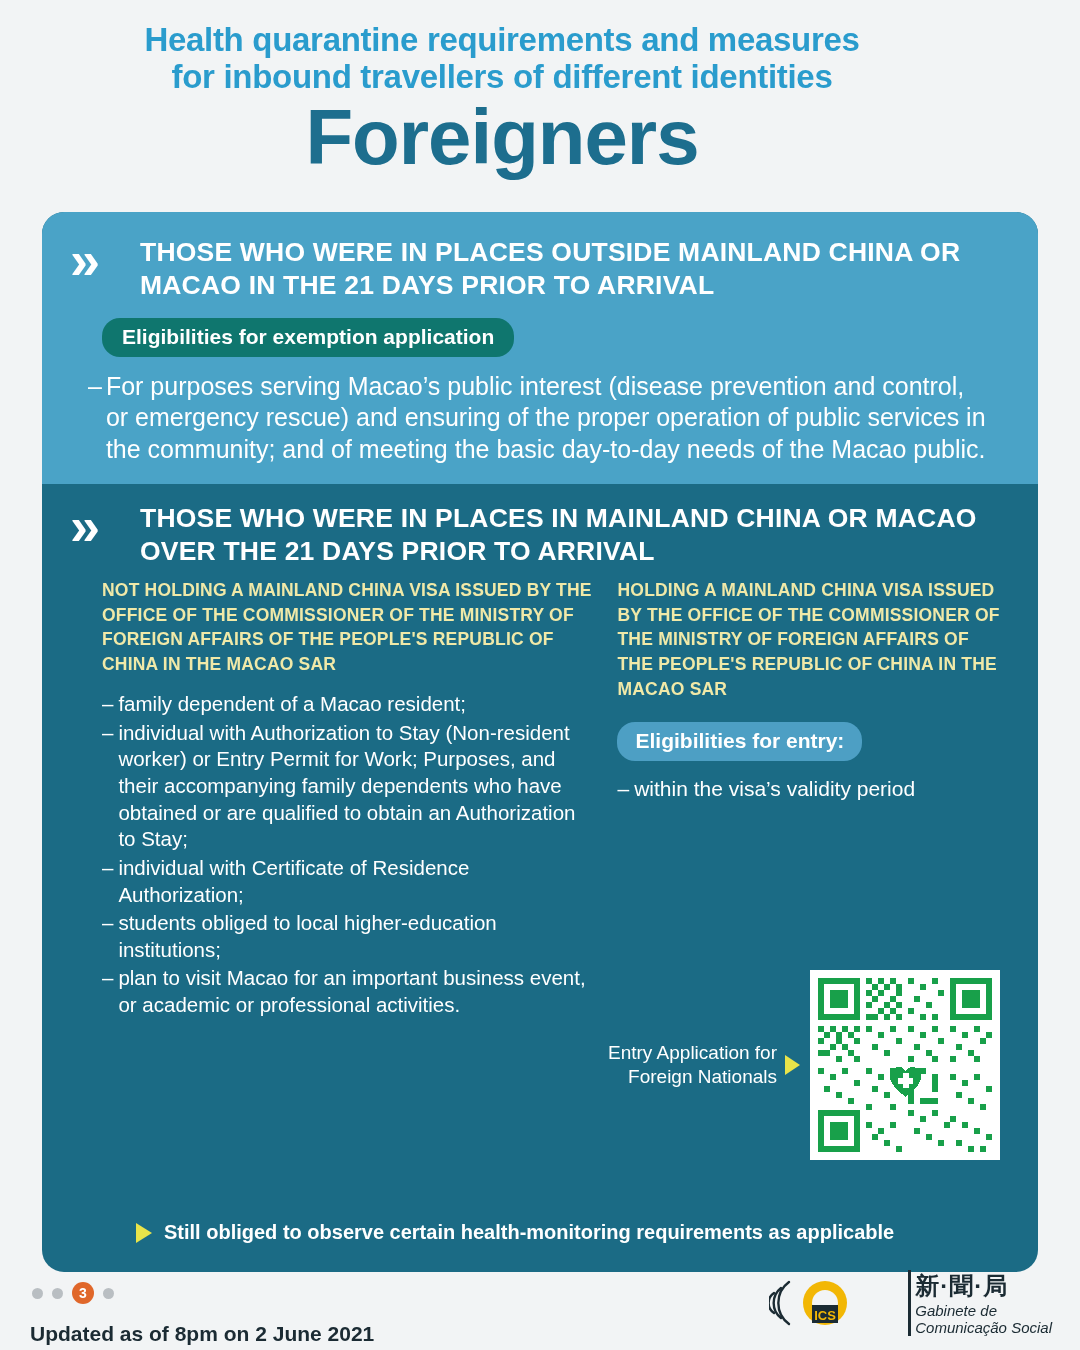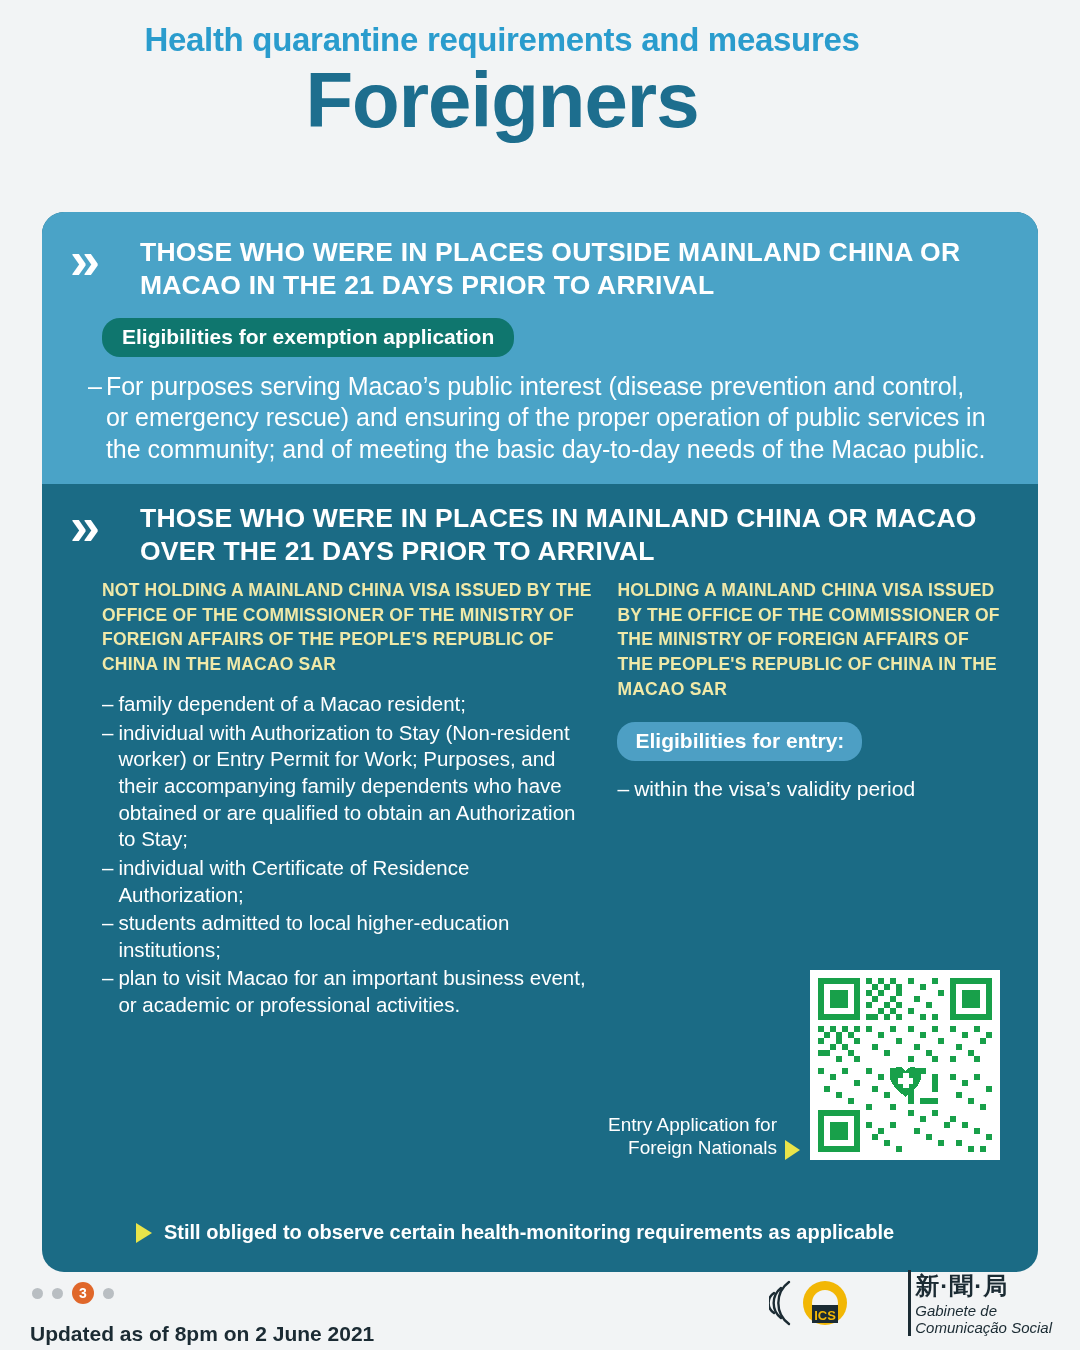--- a/index.html
+++ b/index.html
@@ -118,21 +118,21 @@
     margin-bottom: 2px;
   }
   ul.items li .dash { flex: 0 0 auto; margin-right: 5px; }
   .col-r ul.items li { font-size: 21px; }
 
   
   .qrblock {
     position: absolute;
     right: 38px; bottom: 112px;
     display: flex;
-    align-items: flex-end;
+    align-items: center;
   }
   .qrcaption {
     color: #ffffff;
     font-size: 19px;
     line-height: 1.25;
     text-align: right;
     margin-right: 8px;
   }
   .tri {
     width: 0; height: 0;
@@ -193,20 +193,21 @@
   .logo-pt { font-size: 15px; color: #1b2b33; font-style: italic; line-height: 1.15; }
 </style>
 </head>
 <body>
 
 <div class="page">
 
   <div class="header">
     <div class="kicker">
       <span>Health quarantine requirements and measures</span>
+      <span class="l2">for inbound travellers of different identities</span>
     </div>
     <div class="maintitle">Foreigners</div>
   </div>
 
   <div class="card">
 
     <div class="sec1">
       <div class="sec-head">
         <div class="chev">»</div>
         <h2>THOSE WHO WERE IN PLACES OUTSIDE MAINLAND CHINA OR MACAO IN THE 21 DAYS PRIOR TO ARRIVAL</h2>
@@ -236,21 +237,21 @@
             <li>
                 <span class="dash">–</span>
                 <span>individual with Authorization to Stay (Non-resident worker) or Entry Permit for Work; Purposes, and their accompanying family dependents who have obtained or are qualified to obtain an Authorization to Stay;</span>
               </li>
             <li>
                 <span class="dash">–</span>
                 <span>individual with Certificate of Residence Authorization;</span>
               </li>
             <li>
                 <span class="dash">–</span>
-                <span>students admitted to local higher-education institutions;</span>
+                <span>students obliged to local higher-education institutions;</span>
               </li>
             <li>
                 <span class="dash">–</span>
                 <span>plan to visit Macao for an important business event, or academic or professional activities.</span>
               </li>
           </ul>
         </div>
 
         <div class="col-r">
           <div class="subhead">HOLDING A MAINLAND CHINA VISA ISSUED BY THE OFFICE OF THE COMMISSIONER OF THE MINISTRY OF FOREIGN AFFAIRS OF THE PEOPLE'S REPUBLIC OF CHINA IN THE MACAO SAR</div>

